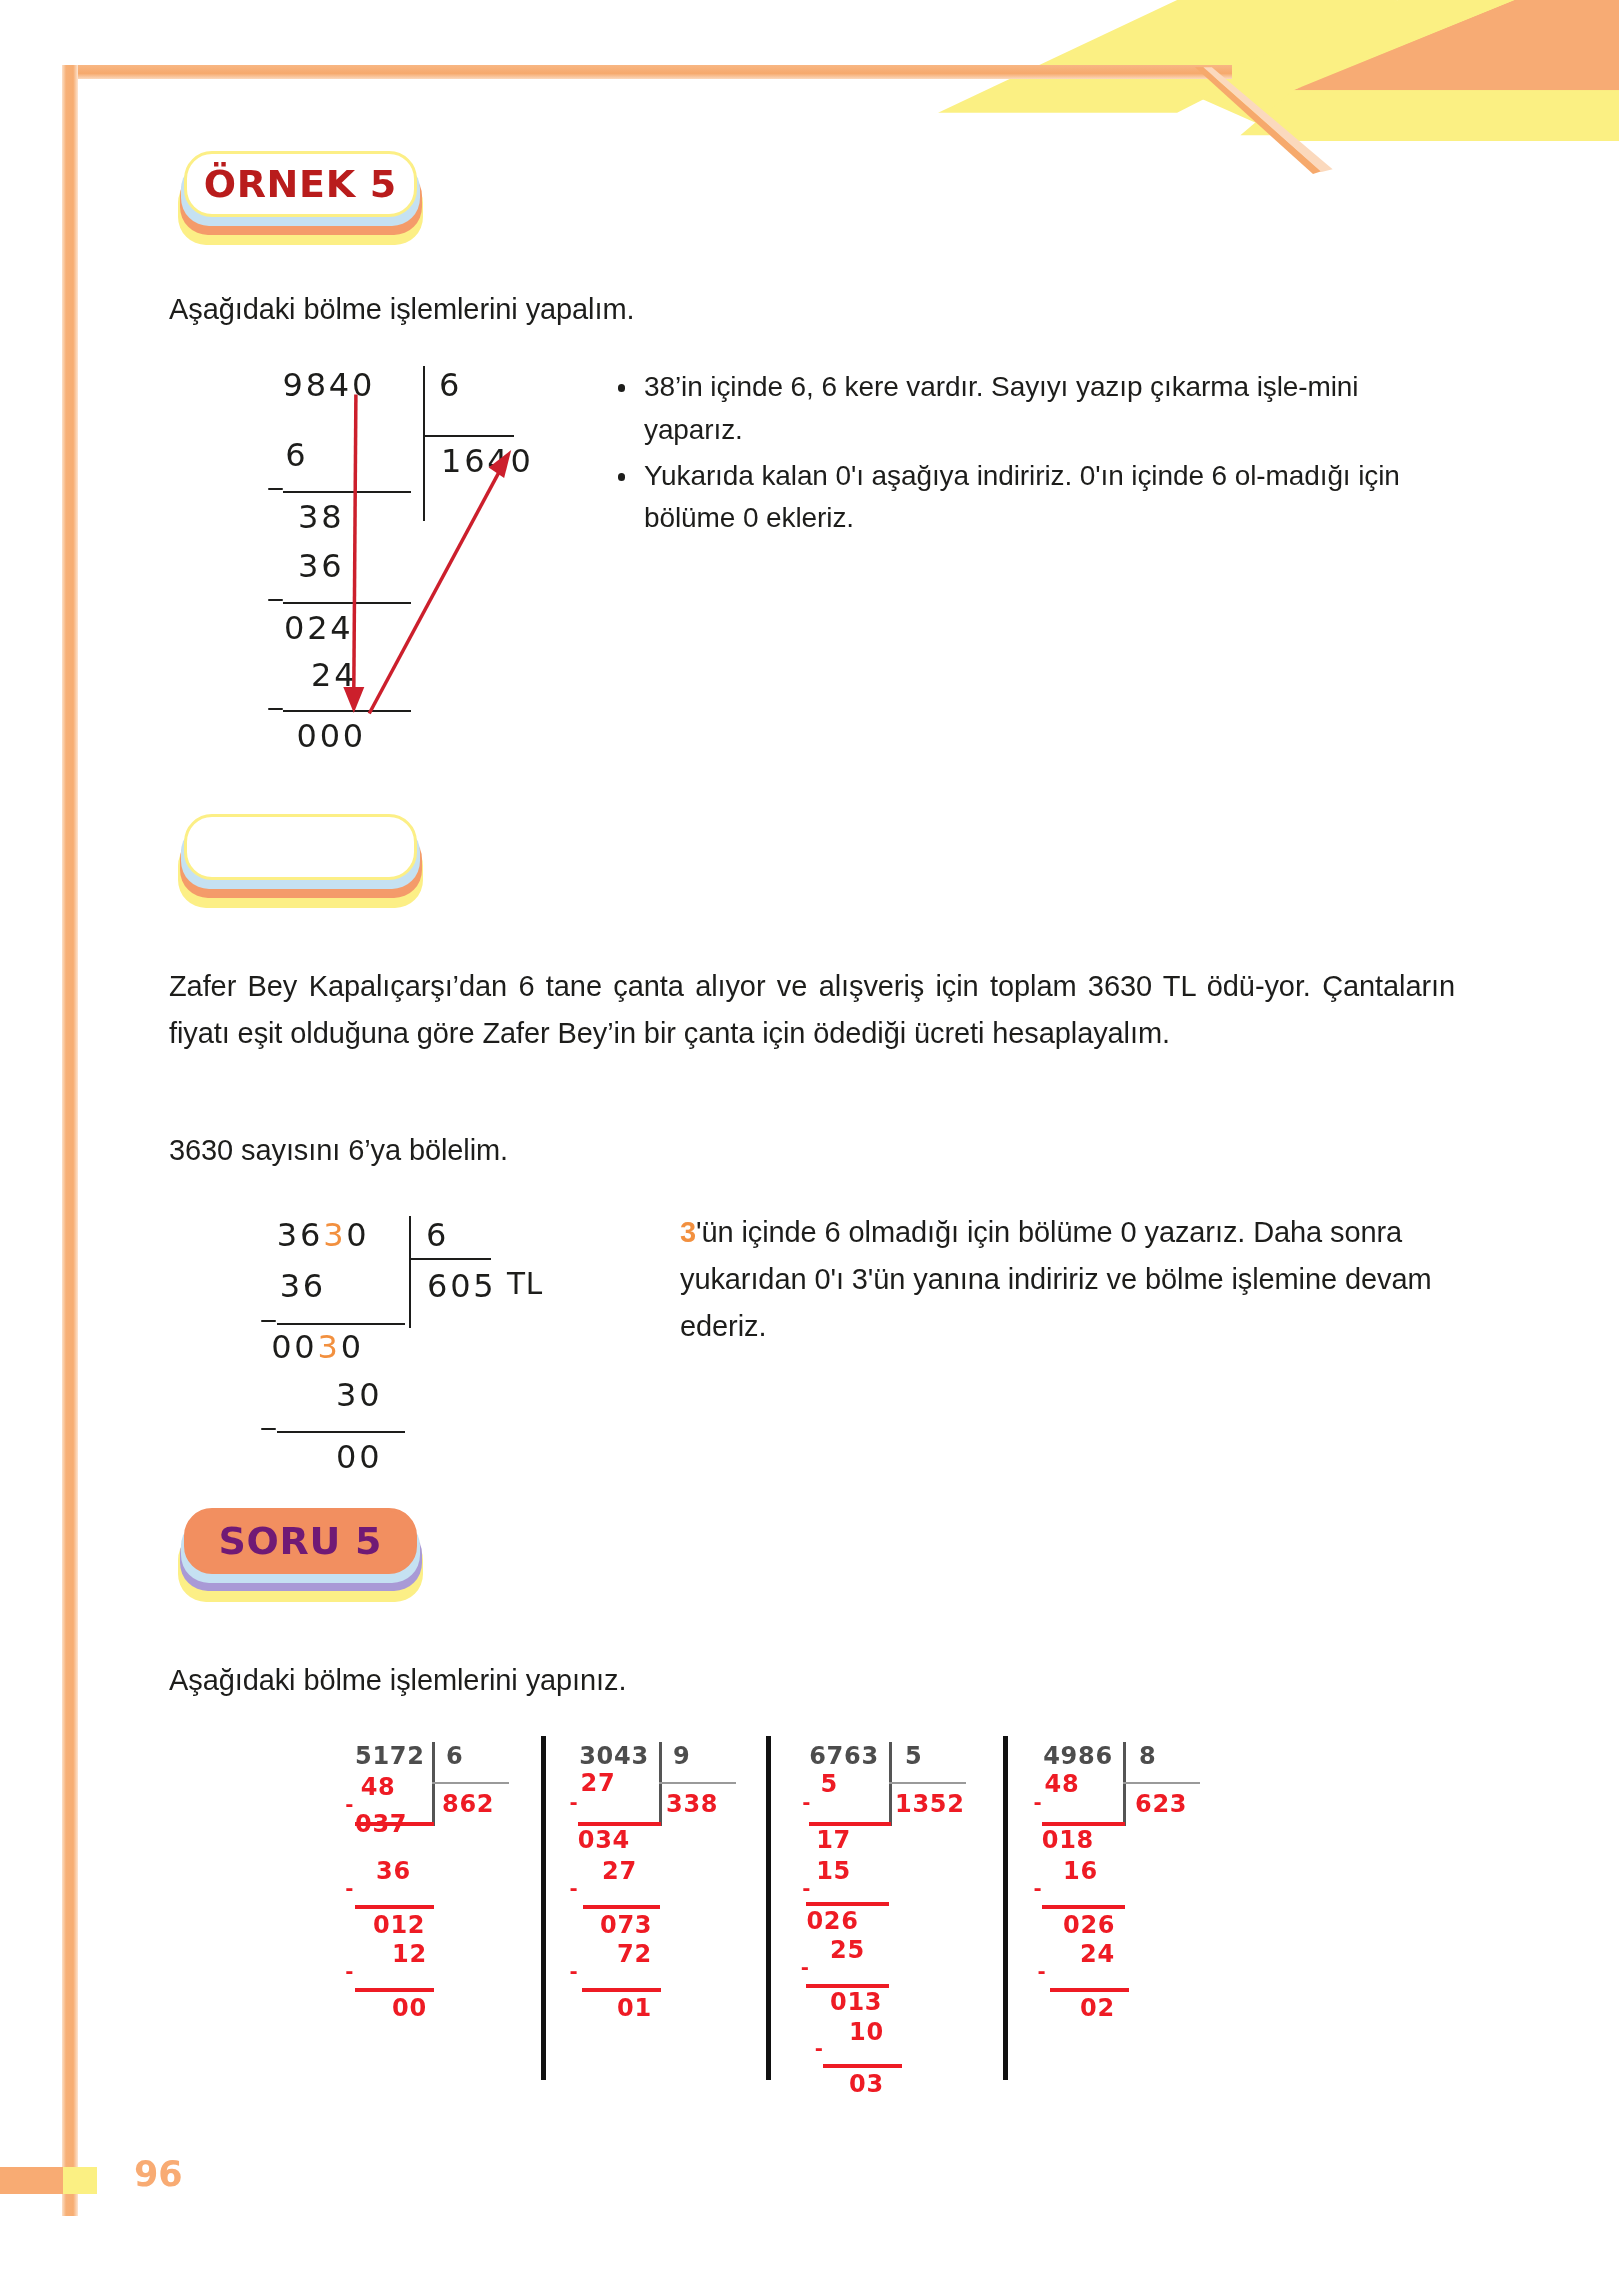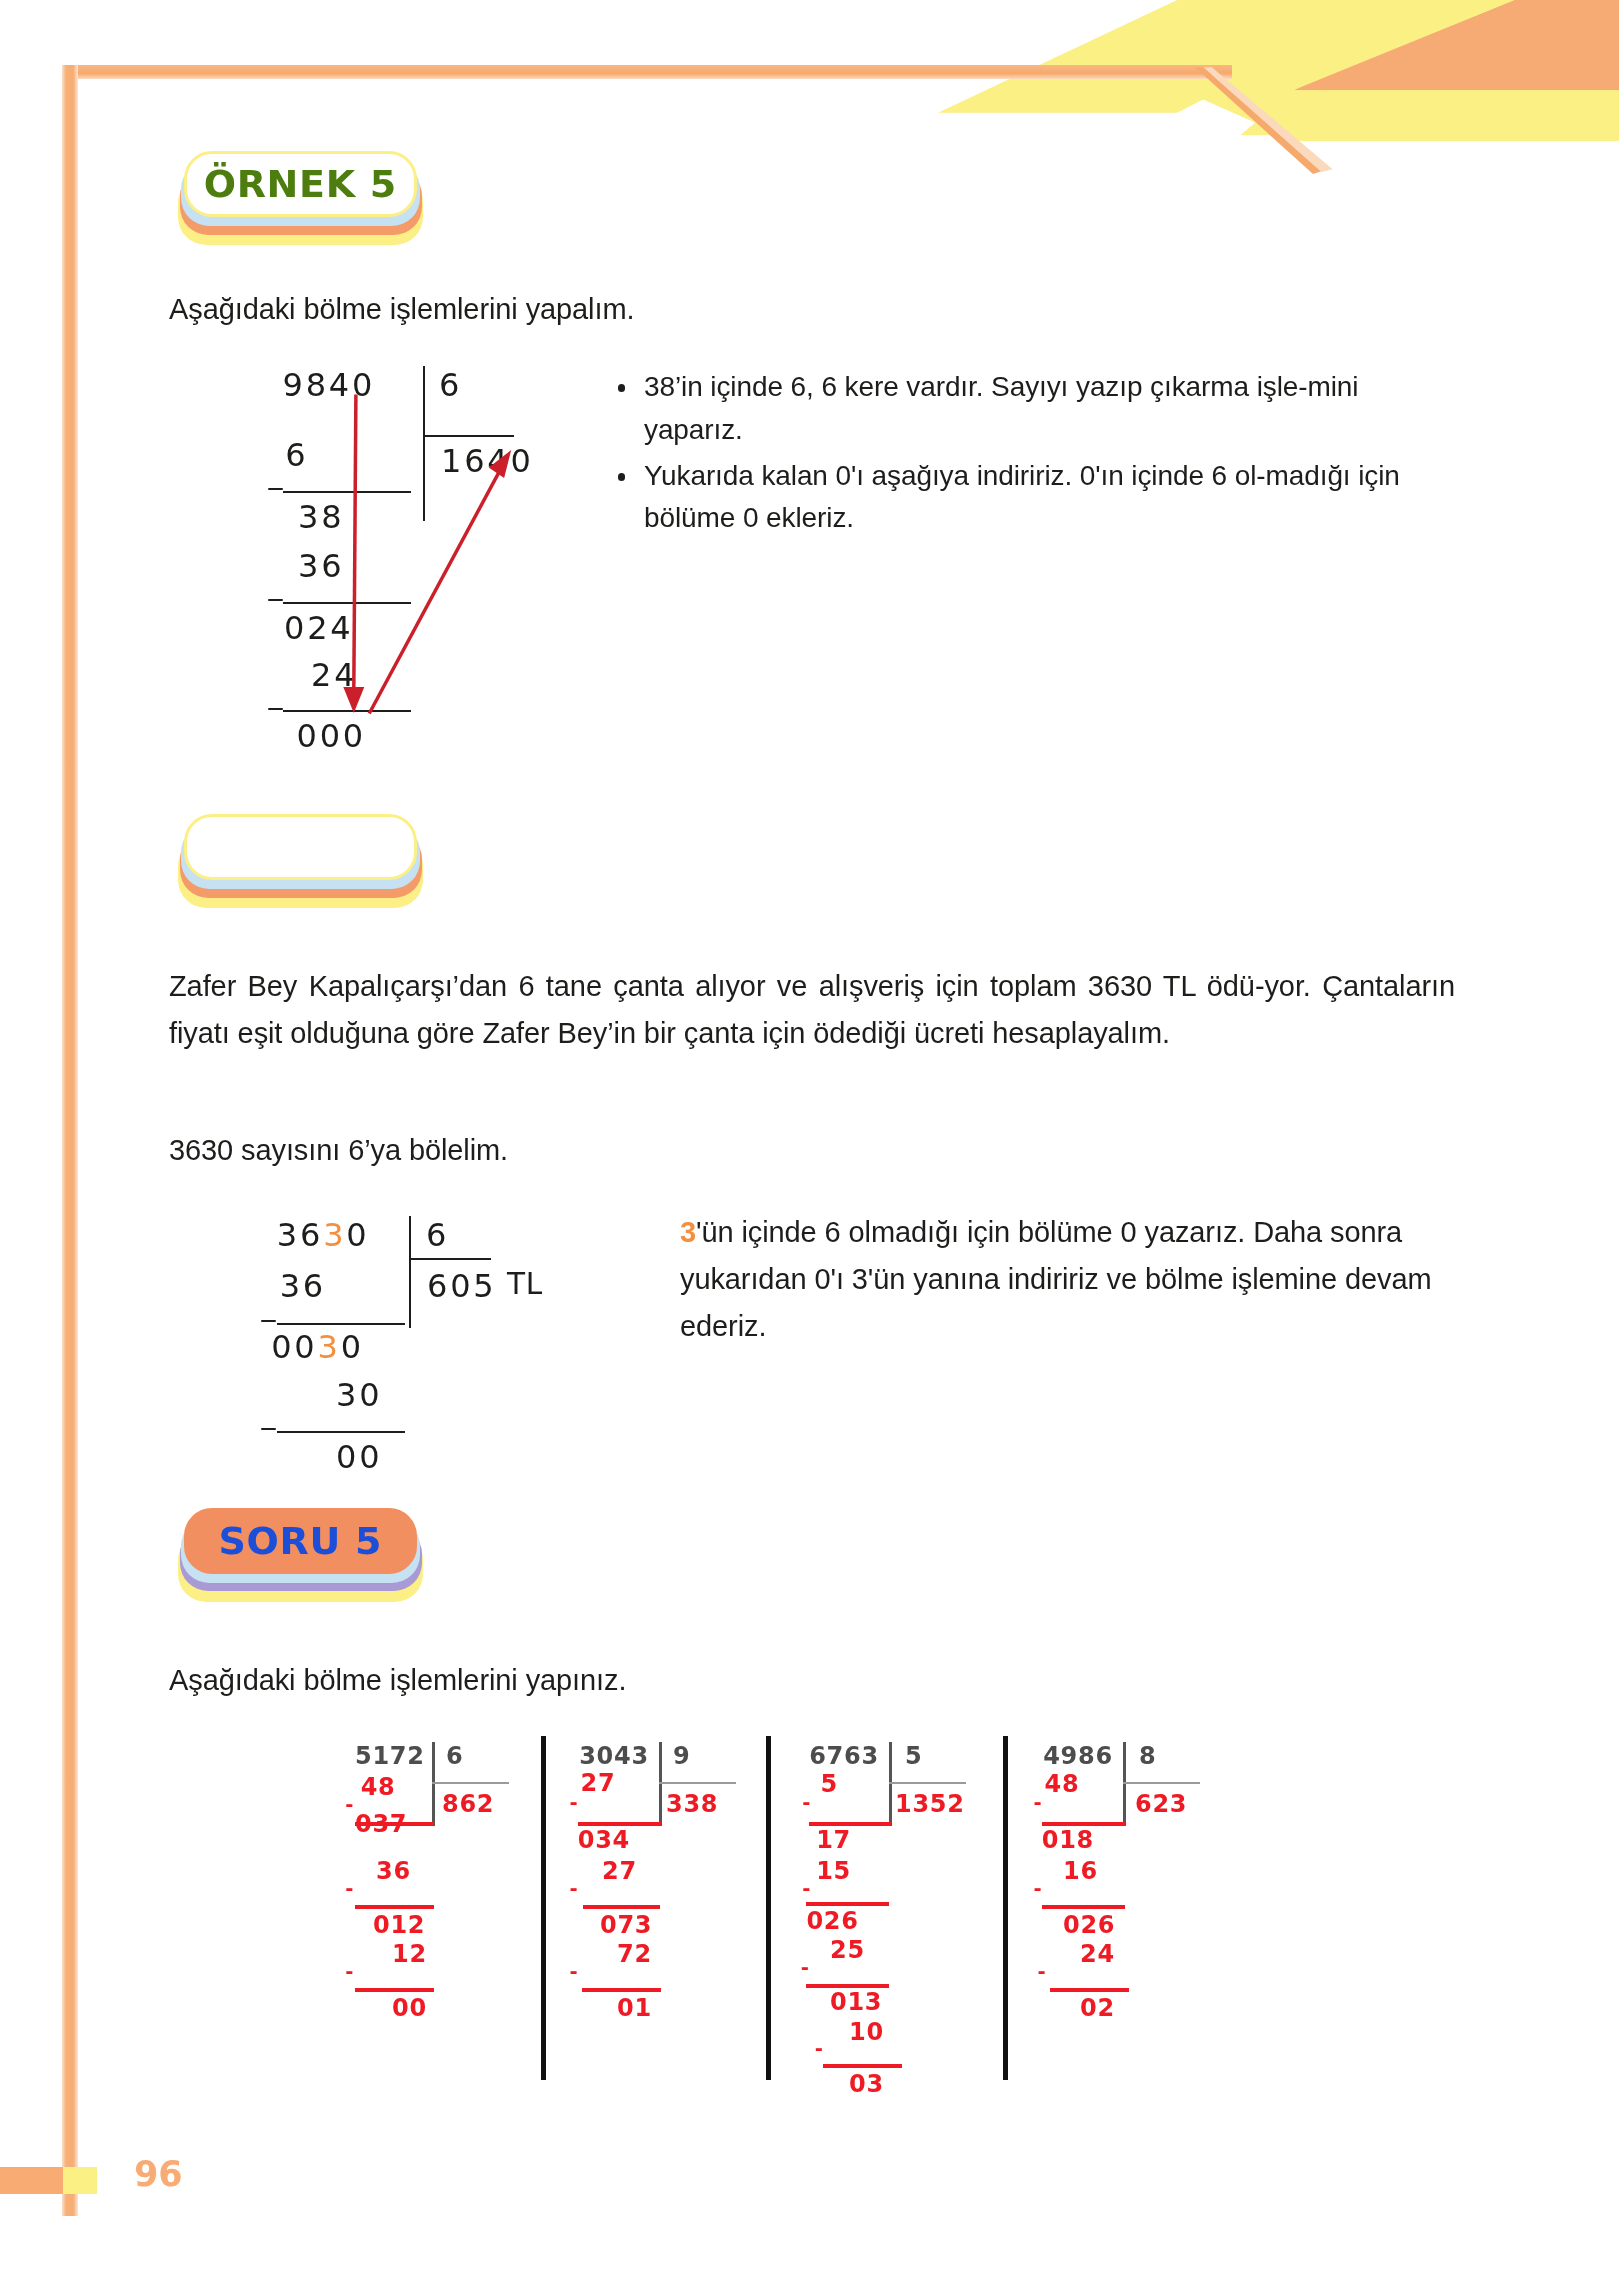--- a/index.html
+++ b/index.html
@@ -39,22 +39,22 @@
   .badge .l-purple { top: 18.3px;  left: 5.6px;  width: 242px; height: 65px;  background: #a99ad6; }
   .badge .l-blue   { top: 9.8px;  left: 7px; width: 239px; height: 65px;  background: #c5e1f2; }
   .badge .l-face   { top: 0px;   left: 9.8px; width: 233px; height: 66px;  background: #ffffff; border: 3.5px solid #fcef86; }
   .badge .l-face-orange { top: 0px; left: 9.8px; width: 233px; height: 66px; background: #f28f60; border: 3.5px solid #f28f60; }
   .badge .btext {
     position: absolute; top: 0; left: 9.8px; width: 233px; height: 66px;
     display: flex; align-items: center; justify-content: center;
     font-size: 38px; font-weight: bold; letter-spacing: 0.7px;
     font-family: "DejaVu Sans", sans-serif;
   }
-  .badge .btext.red { color: #4d7c0f; }
-  .badge .btext.white { color: #1d4ed8; }
+  .badge .btext.red { color: #b91c1c; }
+  .badge .btext.white { color: #701a75; }
 
   .body-text {
     position: absolute;
     font-size: 29px;
     line-height: 1.58;
     color: #1d1d1b;
     letter-spacing: -0.1px;
   }
 
   

